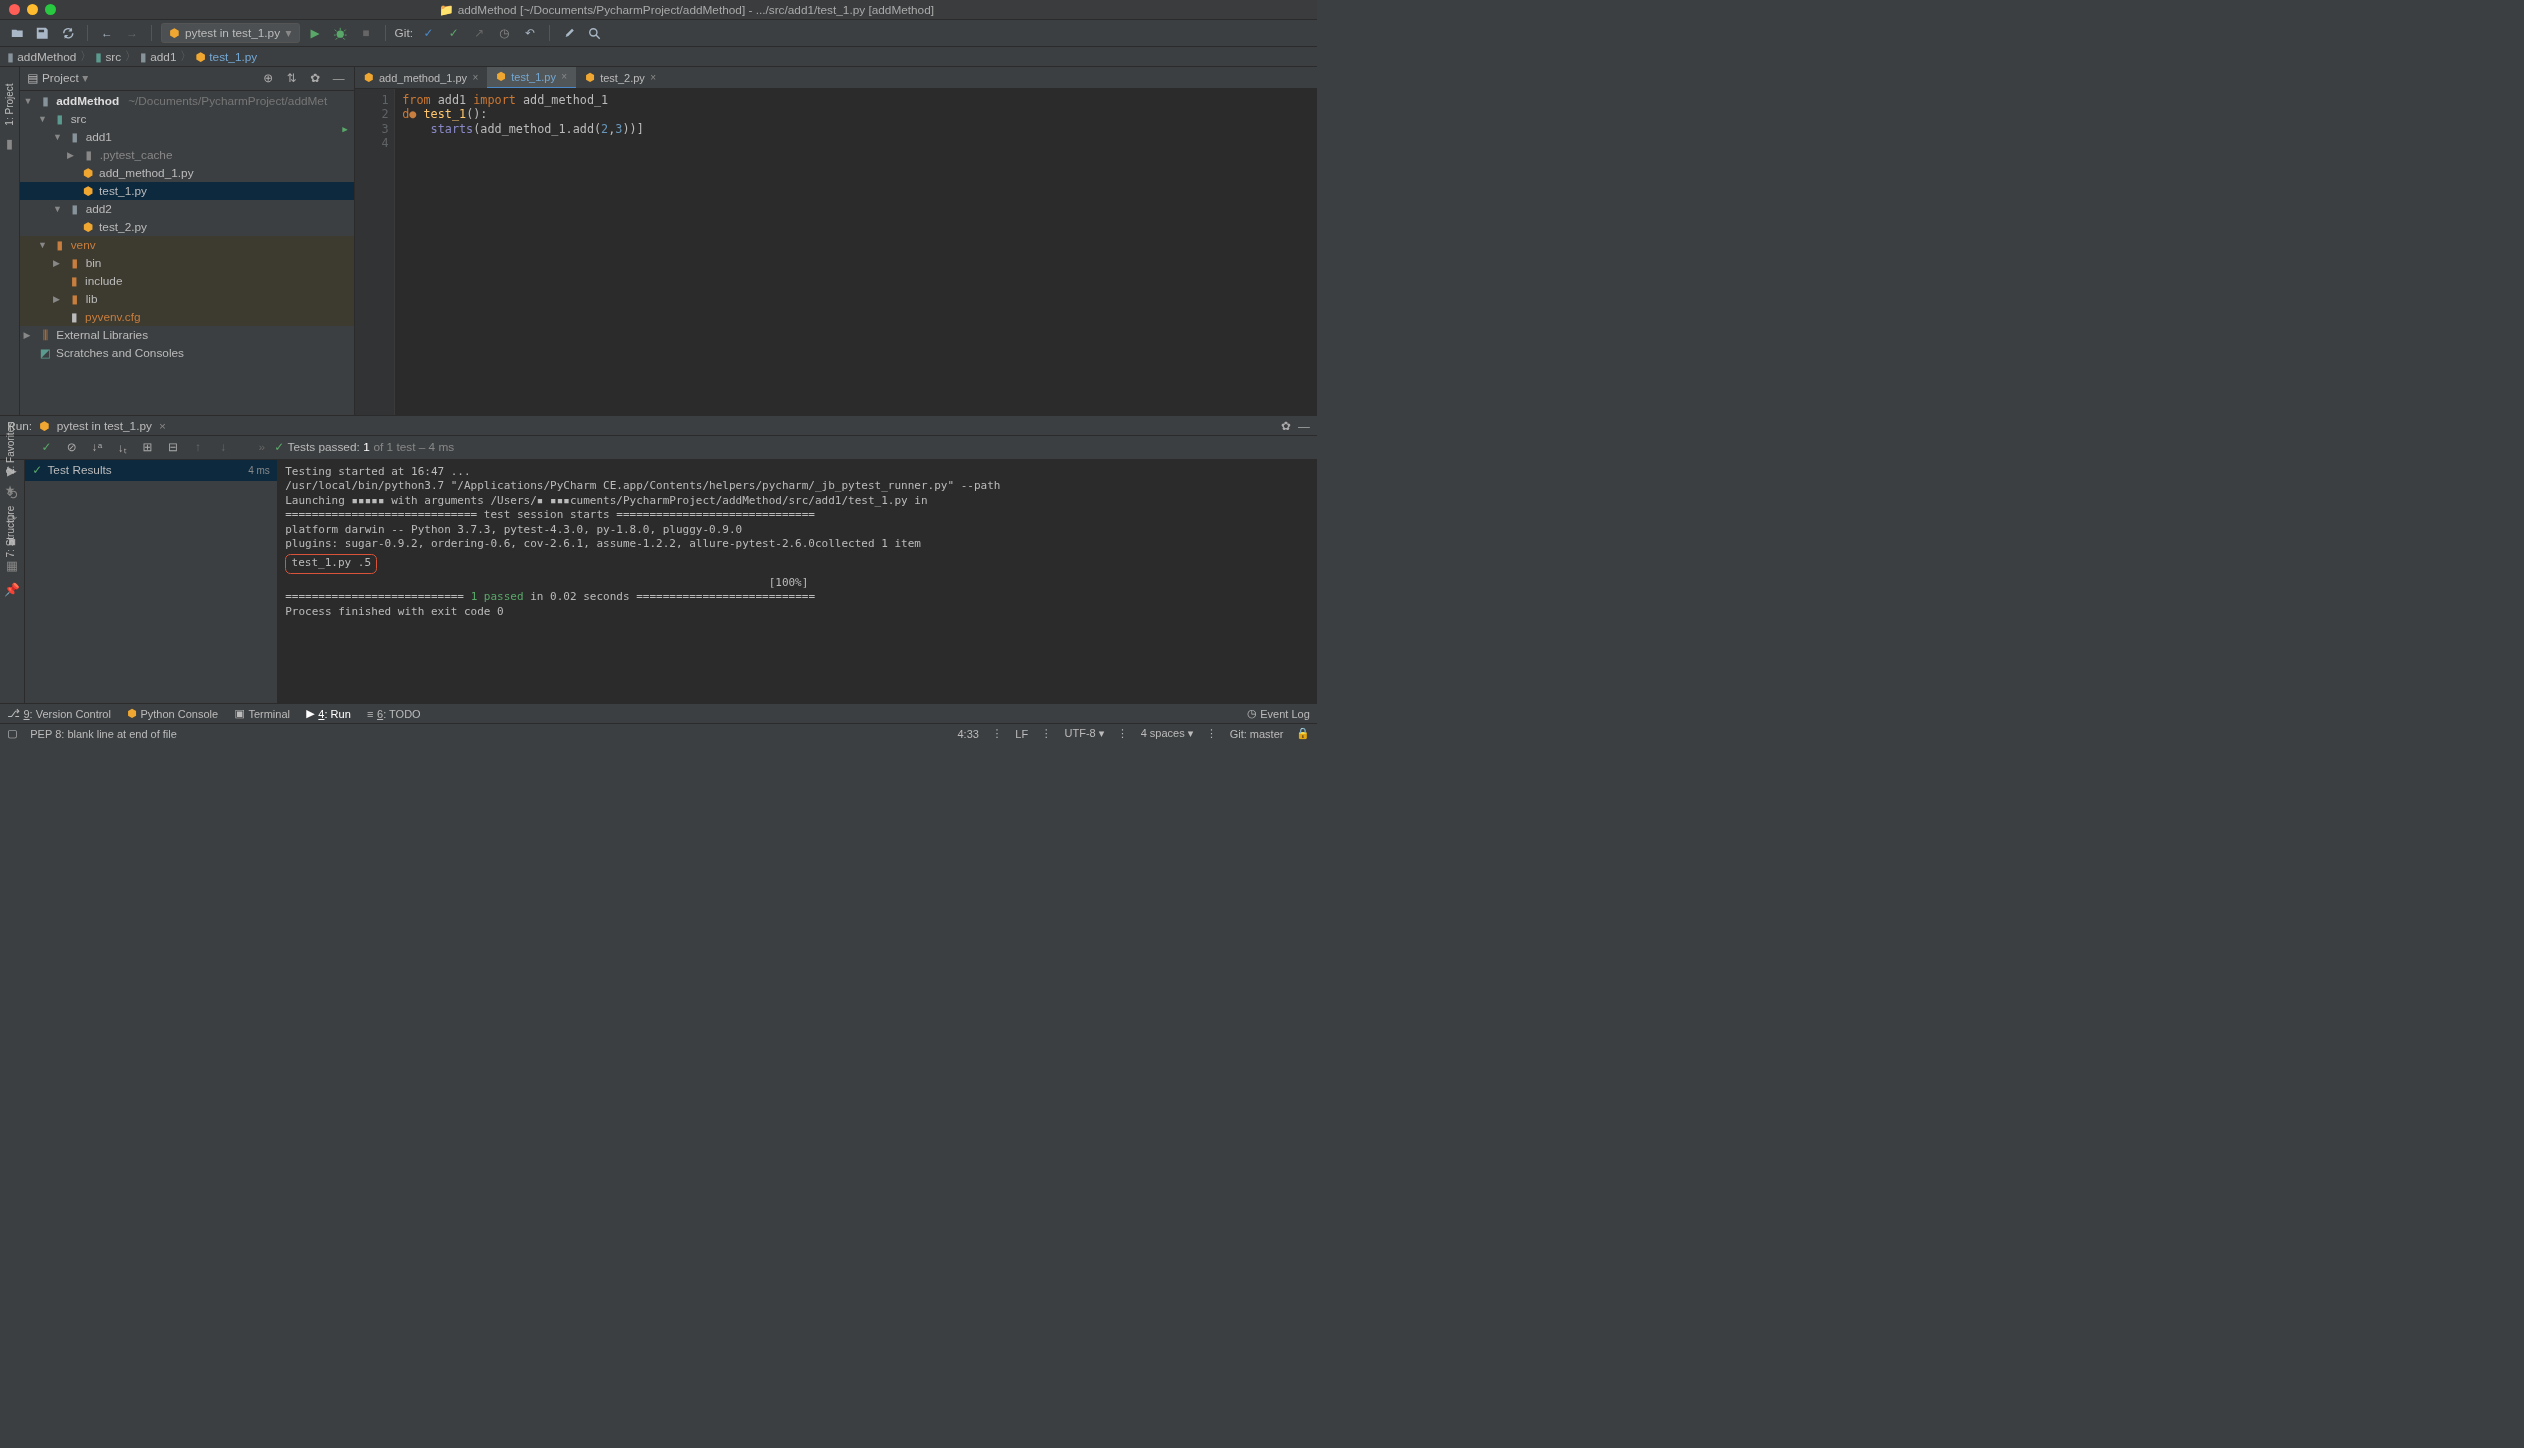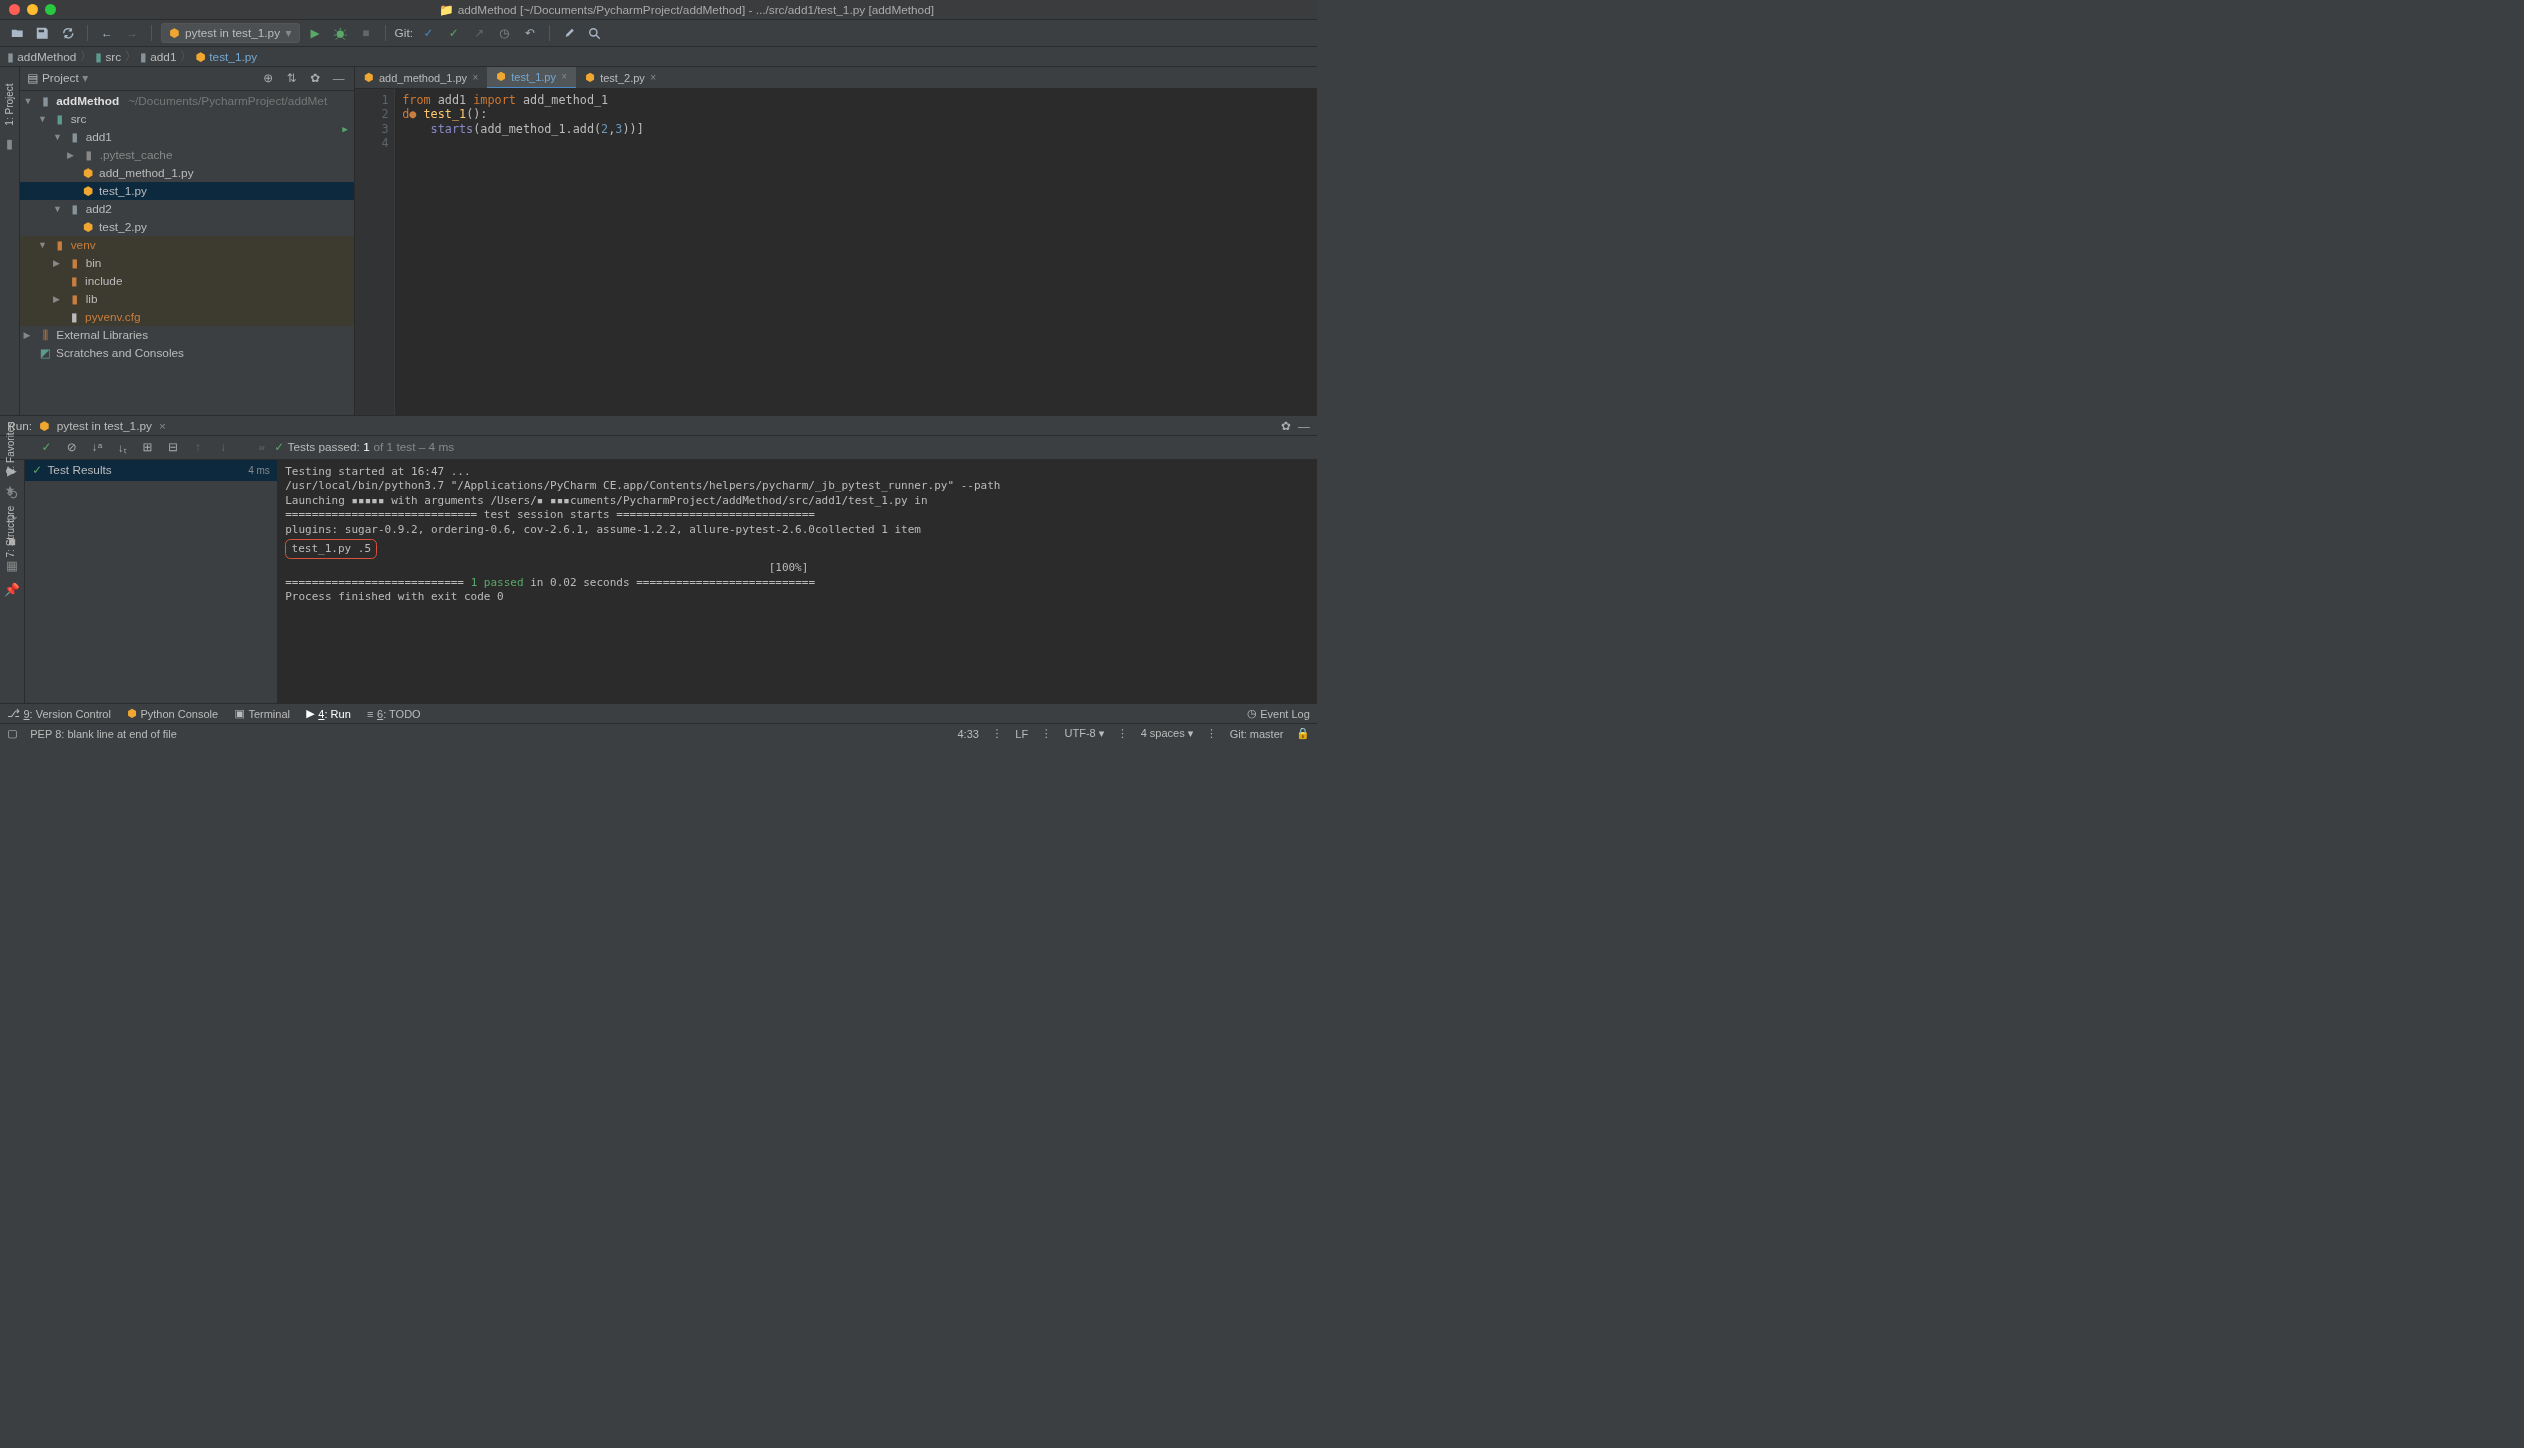--- a/index.html
+++ b/index.html
@@ -529,20 +529,21 @@
         <span>Test Results</span>
         <span class="time">4 ms</span>
       </div>
     </div>
     <div class="console">
       <div class="console-line">Testing started at 16:47 ...</div>
       <div class="console-line">/usr/local/bin/python3.7 "/Applications/PyCharm CE.app/Contents/helpers/pycharm/_jb_pytest_runner.py" --path</div>
       <div class="console-line">Launching ▪▪▪▪▪ with arguments /Users/▪ ▪▪▪cuments/PycharmProject/addMethod/src/add1/test_1.py in</div>
       <div class="console-line"></div>
       <div class="console-line">============================= test session starts ==============================</div>
+      <div class="console-line">platform darwin -- Python 3.7.3, pytest-4.3.0, py-1.8.0, pluggy-0.9.0</div>
       <div class="console-line">plugins: sugar-0.9.2, ordering-0.6, cov-2.6.1, assume-1.2.2, allure-pytest-2.6.0collected 1 item</div>
       <div class="console-line"></div>
       <div><span class="highlight-box"><span>test_1.py .5</span>                </span></div>
       <div class="console-line">                                                                         [100%]</div>
       <div class="console-line"><span>=========================== </span><span style="color:#59a869">1 passed</span><span> in 0.02 seconds ===========================</span></div>
       <div class="console-line">Process finished with exit code 0</div>
     </div>
   </div>
 </div>
 

